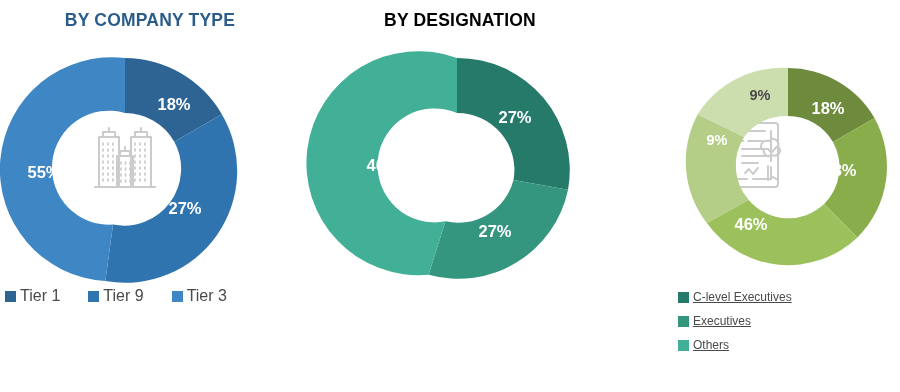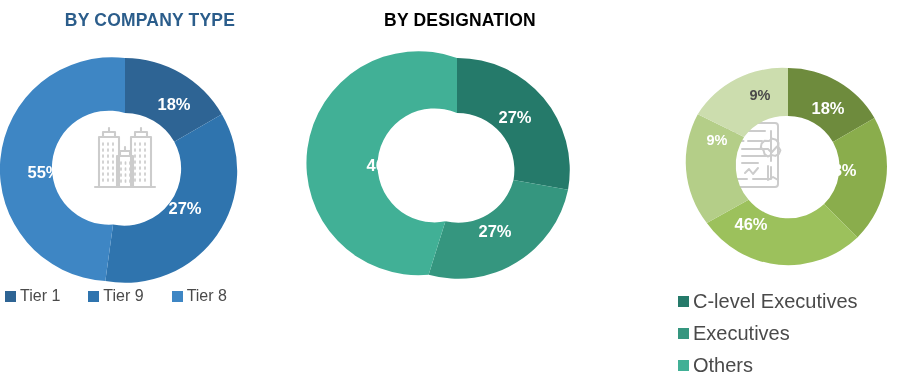--- a/index.html
+++ b/index.html
@@ -74,21 +74,21 @@
   #legend-company{
     left:5px;top:288px;width:290px;
     display:flex;align-items:center;
   }
   #legend-company .legend-row{margin-right:28px;text-align:right;}
   #legend-company .legend-label{font-size:16px;}
 
   
   #legend-designation{left:378px;top:291px;width:240px;}
   #legend-designation .legend-row{margin-bottom:12px;}
-  #legend-designation .legend-label{font-size:20px;}
+  #legend-designation .legend-label{font-size:12px;text-decoration:underline;}
 </style>
 </head>
 <body>
 
 <div class="board">
 
   <div class="panel" id="panel-company">
     <div class="panel-title" id="title-company">BY COMPANY TYPE</div>
 
     <div class="donut-wrap" id="donut-company">
@@ -152,21 +152,21 @@
       <div class="legend-row">
         <span class="swatch" style="background:#2e6494"></span>
         <span class="legend-label">Tier 1</span>
       </div>
       <div class="legend-row">
         <span class="swatch" style="background:#2f74ae"></span>
         <span class="legend-label">Tier 9</span>
       </div>
       <div class="legend-row">
         <span class="swatch" style="background:#3e86c4"></span>
-        <span class="legend-label">Tier 8</span>
+        <span class="legend-label">Tier 3</span>
       </div>
     </div>
   </div>
 
   <div class="panel" id="panel-designation">
     <div class="panel-title" id="title-designation">BY DESIGNATION</div>
 
     <div class="donut-wrap" id="donut-designation">
       <svg viewBox="0 0 224 224" aria-hidden="true">
 

